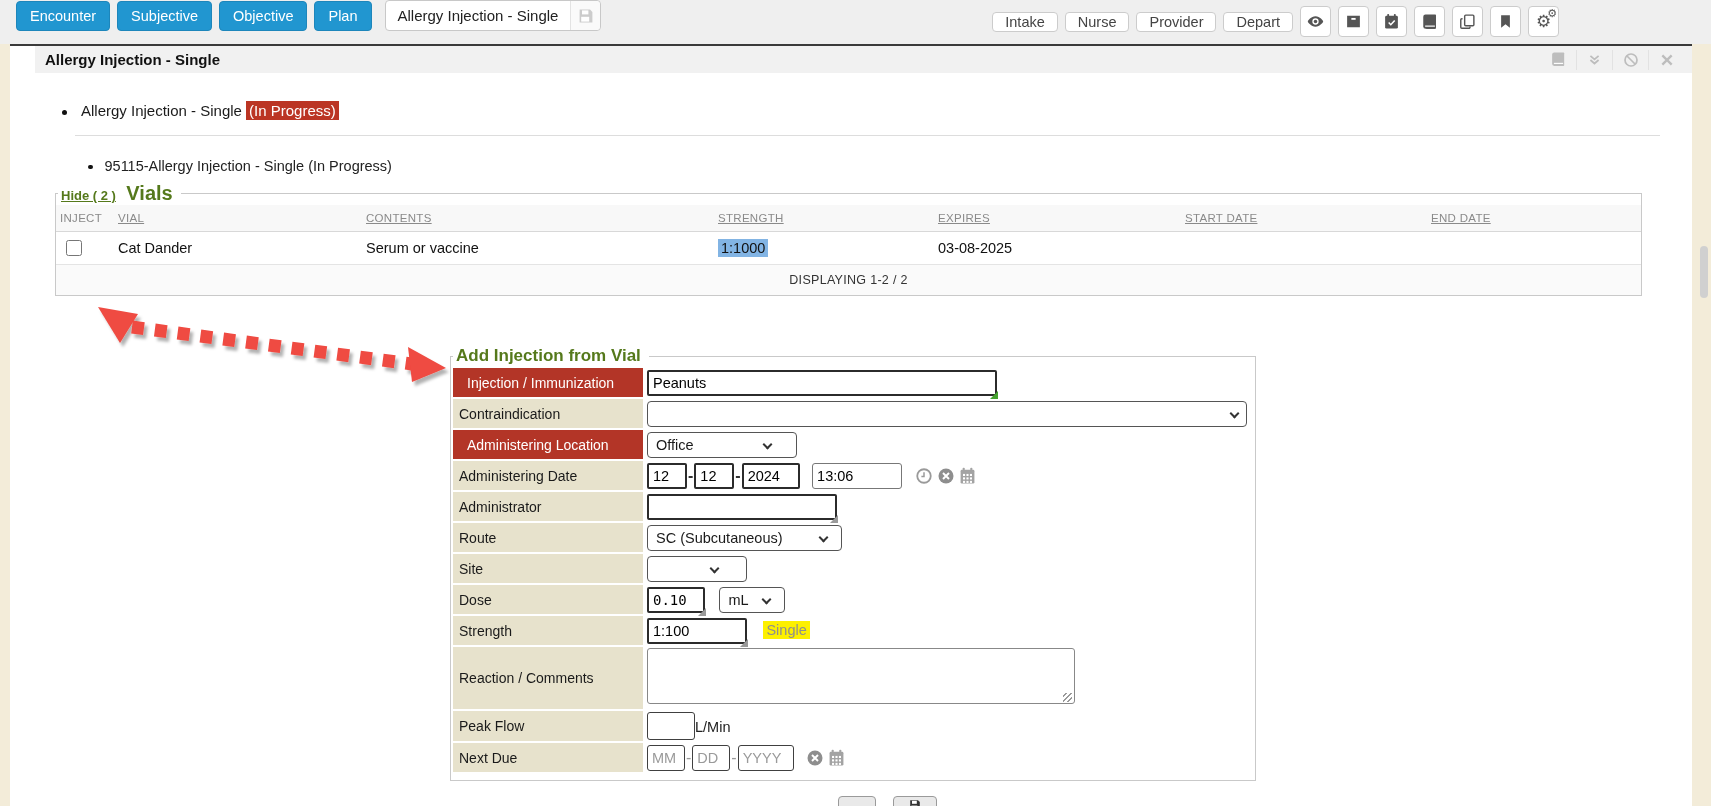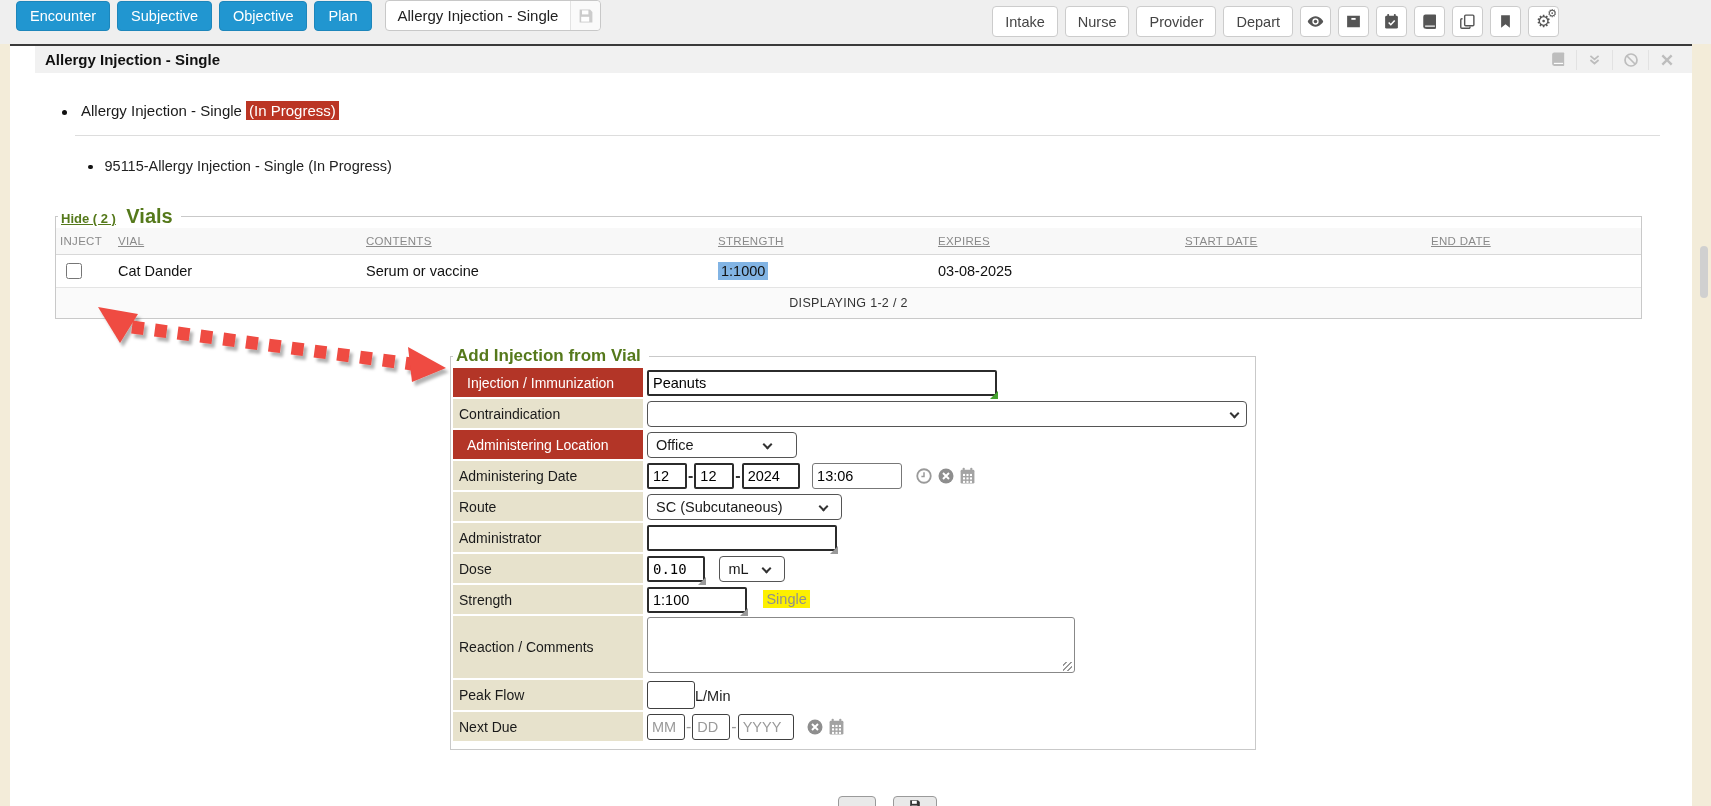--- a/index.html
+++ b/index.html
@@ -25,21 +25,21 @@
     display:flex; align-items:center; margin-left:6px;
   }
   .formbox .fname { padding:0 12px; font-size:15px; color:#222; }
   .formbox .fsave {
     width:30px; height:29px; border-left:1px solid #e3e3e3; display:flex; align-items:center; justify-content:center;
     background:#fafafa; border-radius:0 4px 4px 0;
   }
   .tb-right { position:absolute; right:152px; top:6px; display:flex; align-items:center; gap:7px; }
   .btn-white {
     background:#fff; color:#444; border:1px solid #ccc; border-radius:4px;
-    height:31px; padding:0 12px; font-size:14.5px; display:flex; align-items:center; cursor:pointer;
+    height:20px; padding:0 12px; font-size:14.5px; display:flex; align-items:center; cursor:pointer;
   }
   .iconbtn {
     background:#fff; border:1px solid #ccc; border-radius:4px; width:31px; height:31px;
     display:flex; align-items:center; justify-content:center; cursor:pointer; color:#555;
   }
   .iconbtn svg { display:block; }
   .gearwrap { position:relative; font-size:17px; line-height:1; color:#555; }
   .gearwrap .g2 { position:absolute; font-size:11px; right:-6px; top:-5px; }
   
   .panel {
@@ -61,21 +61,21 @@
   .dot { display:inline-block; width:5px; height:5px; border-radius:50%; background:#111; vertical-align:middle; }
   .line1 { position:absolute; left:52px; top:56px; font-size:15px; }
   .line1 .dot { margin-right:14px; }
   .badge { background:#bb3524; color:#fff; padding:1px 3px; }
   .hrline { position:absolute; left:65px; top:89px; width:1585px; height:1px; background:#ddd; }
   .line2 { position:absolute; left:78px; top:112px; font-size:14.5px; color:#222; }
   .line2 .dot { margin-right:12px; width:4.5px; height:4.5px; }
   
   fieldset { border:1px solid #c9c9c9; padding:0; margin:0; background:#fff; }
   legend { font-weight:bold; color:#55791b; padding:0 8px 0 3px; margin-left:2px; }
-  .vials-fs { position:absolute; left:45px; top:159px; width:1484px; }
+  .vials-fs { position:absolute; left:45px; top:136px; width:1484px; }
   .vials-fs legend .hide-link { font-size:13px; text-decoration:underline; cursor:pointer; }
   .vials-fs legend .sec-ttl { font-size:20px; margin-left:6px; }
   .form-fs { position:absolute; left:440px; top:300px; width:806px; padding-bottom:6px; }
   .form-fs legend { font-size:17px; }
   
   table.vials { border-collapse:collapse; width:100%; table-layout:fixed; }
   table.vials th {
     background:#f8f8f8; color:#8a8a8a; font-size:11.5px; font-weight:normal; text-align:left;
     height:26px; padding:0 4px; border-bottom:1px solid #d8d8d8; letter-spacing:.3px;
   }
@@ -359,32 +359,41 @@
                     <rect x="15.5" y="15" width="3" height="3"></rect>
                     <rect x="5.5" y="20" width="3" height="3"></rect>
                     <rect x="10.5" y="20" width="3" height="3"></rect>
                     <rect x="15.5" y="20" width="3" height="3"></rect>
                   </g>
                 </svg>
           </span>
         </td>
       </tr>
       <tr>
+        <td class="lbl">Administrator</td>
+        <td class="val">
+          <span class="rz"><input class="in" style="width: 190px;" value=""></span>
+        </td>
+      </tr>
+      <tr>
         <td class="lbl">Route</td>
         <td class="val">
           <span class="sel" style="width:195px">
             <span>SC (Subcutaneous)</span>
             <span class="chev" style="right:14px"></span>
           </span>
         </td>
       </tr>
       <tr>
-        <td class="lbl">Administrator</td>
-        <td class="val">
-          <span class="rz"><input class="in" style="width: 190px;" value=""></span>
+        <td class="lbl">Site</td>
+        <td class="val">
+          <span class="sel" style="width:100px">
+            <span></span>
+            <span class="chev" style="right:28px"></span>
+          </span>
         </td>
       </tr>
       <tr>
         <td class="lbl">Dose</td>
         <td class="val">
           <span class="rz"><input class="in mono" style="width: 58px;" value="0.10"></span>
           <span class="sel" style="width:66px;margin-left:10px">
             <span>mL</span>
             <span class="chev" style="right:14px"></span>
           </span>

